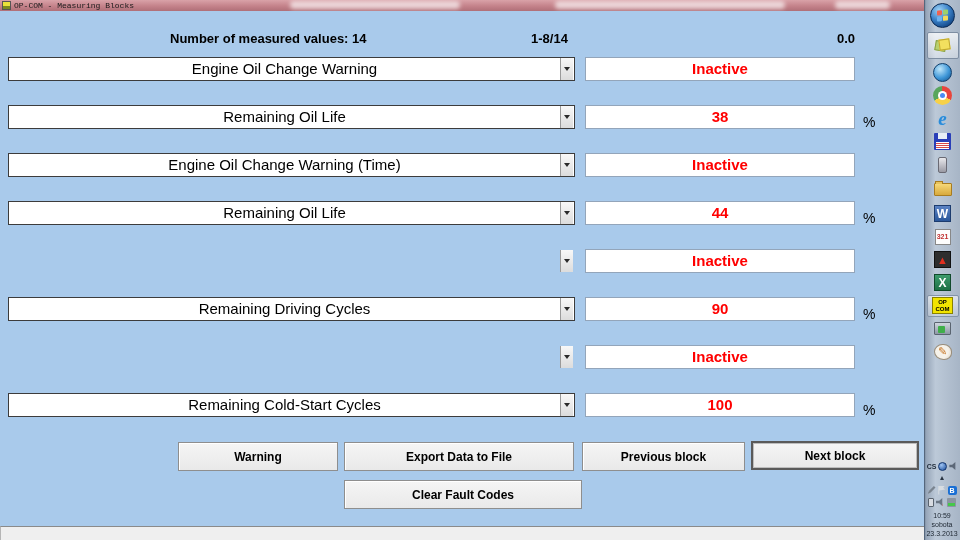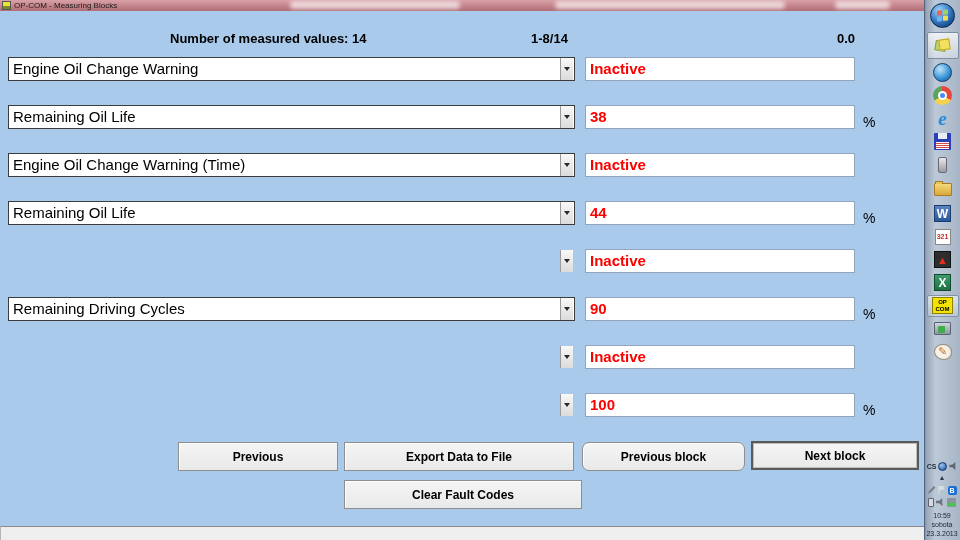--- a/index.html
+++ b/index.html
@@ -1,29 +1,29 @@
 <!DOCTYPE html>
 <html><head>
 <meta charset="utf-8">
 <style>
   * { margin:0; padding:0; box-sizing:border-box; }
   html,body { width:960px; height:540px; overflow:hidden; }
   body { position:relative; font-family:"Liberation Sans", sans-serif; background:#a9caeb; }
 
   
   .titlebar { position:absolute; top:0; left:0; width:924px; height:11px;
-    background:linear-gradient(180deg,#d9a2a8 0%,#c4828a 55%,#b06f78 100%); overflow:hidden; }
+    background:linear-gradient(180deg,#d9a2a8 0%,#c4828a 55%,#b06f78 100%); overflow:hidden;font-family:Liberation Mono, monospace; }
   .titlebar .blob { position:absolute; top:1px; height:8px; background:rgba(255,255,255,.65);
     border-radius:4px; filter:blur(2px); }
   .title-icon { position:absolute; left:2px; top:1px; width:9px; height:9px;
     background:linear-gradient(180deg,#e8e23a 55%,#7a8a20 55%); border:1px solid #555; }
   .title-text { position:absolute; left:14px; top:0; font-size:8px; line-height:11px; color:#1a1a1a; white-space:nowrap; }
 
   
-  .app { position:absolute; top:11px; left:0; width:765px; height:515px; background:#a9caeb; }
+  .app { position:absolute; top:11px; left:0; width:765px; height:515px; background:#a9caeb;text-align:center; }
 
   .hdr { position:absolute; top:20px; left:0; width:924px; height:18px; font-size:13px; font-weight:bold; color:#000; }
   .hdr .count   { position:absolute; left:170px; }
   .hdr .range   { position:absolute; left:531px; }
   .hdr .auxval  { position:absolute; right:69px; }
 
   .row { position:absolute; left:8px; width:912px; height:24px; }
   .combo { position:absolute; left:0; top:0; width:567px; height:24px; background:#fff;
     border:1px solid #3c3c3c; font-size:15px; color:#000; padding:2px 18px 2px 4px;
     white-space:nowrap; overflow:hidden; cursor:default; }
@@ -179,30 +179,31 @@
     <span class="unit">%</span>
   </div>
   <div class="row" style="top:334px">
     <div class="combo-btn">
         <span class="arr"></span>
       </div>
     <div class="val">Inactive</div>
     <span class="unit"></span>
   </div>
   <div class="row" style="top:382px">
+    <div class="combo">Remaining Cold-Start Cycles</div>
     <div class="combo-btn">
         <span class="arr"></span>
       </div>
     <div class="val">100</div>
     <span class="unit">%</span>
   </div>
 
-  <div class="btn" style="top:431px; left:178px; width:160px;">Previous</div>
+  <div class="btn" style="top:431px; left:178px; width:160px;">Warning</div>
   <div class="btn" style="top:431px; left:344px; width:230px;">Export Data to File</div>
-  <div class="btn" style="top:431px; left:582px; width:163px;border-radius:7px;">Previous block</div>
+  <div class="btn" style="top:431px; left:582px; width:163px;">Previous block</div>
   <div class="btn default-focus" style="top:430px; left:751px; width:168px;">Next block</div>
 
   <div class="btn" style="top:469px; left:344px; width:238px;">Clear Fault Codes</div>
 </div>
 
 <div class="behind-window"></div>
 
 <div class="taskbar">
   <div class="tb-slot orb-slot">
     <div class="orb">

